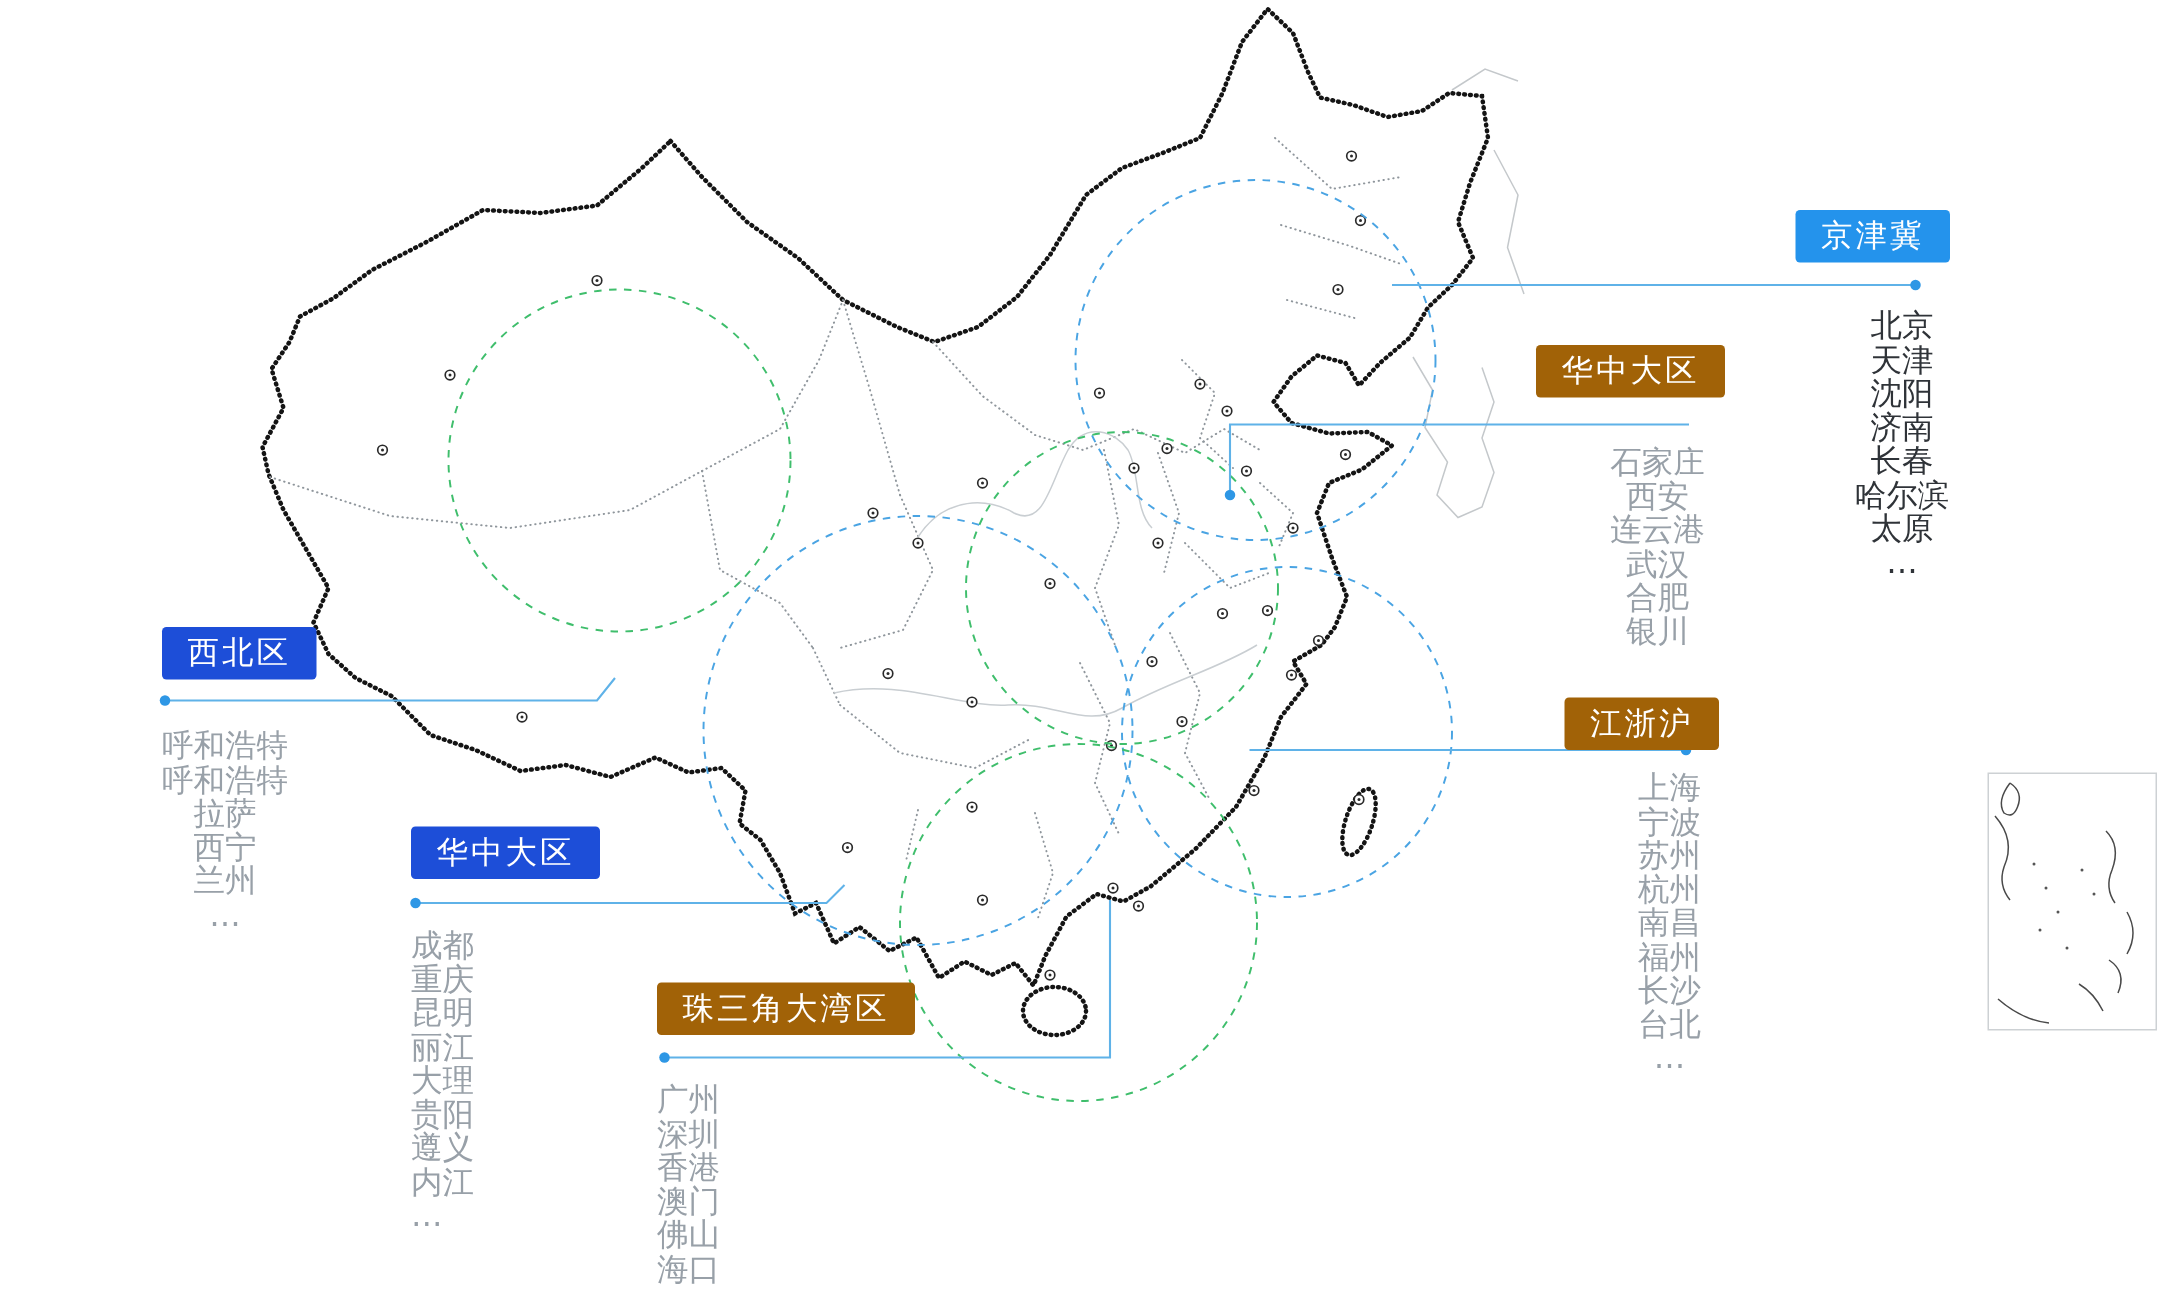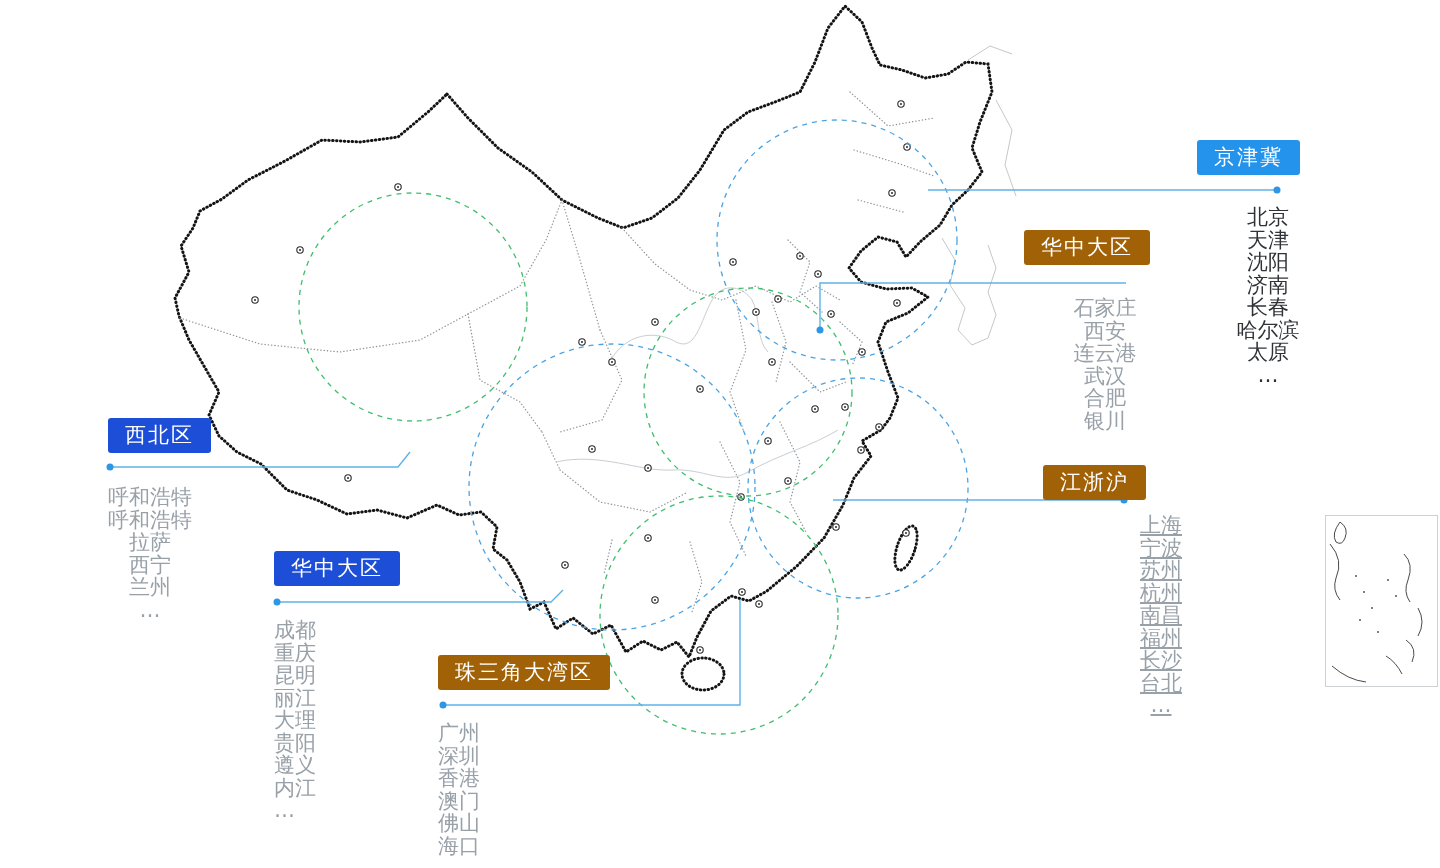--- a/index.html
+++ b/index.html
@@ -26,21 +26,21 @@
   .chip-jjj { left:1197px; top:140px; }
   .chip-hz  { left:1024px; top:230px; }
   .chip-jzh { left:1043px; top:449px;margin-top:16px; }
   .chip-xb  { left:108px;  top:418px; }
   .chip-cy  { left:274px;  top:551px; }
   .chip-zsj { left:438px;  top:655px; }
 
   
   .cities-jjj { left:1268px; top:206px; }
   .cities-hz  { left:1105px; top:297px; }
-  .cities-jzh { left:1161px; top:514px;text-decoration:underline; }
+  .cities-jzh { left:1113px; top:514px; }
   .cities-xb  { left:108px;  top:486px;text-align:center; }
   .cities-cy  { left:274px;  top:619px; }
   .cities-zsj { left:438px;  top:722px; }
 
   .inset {
     position:absolute; left:1325px; top:515px;
     width:113px; height:172px;
     background:#fff; border:1px solid #cdd1d4;
   }
 

